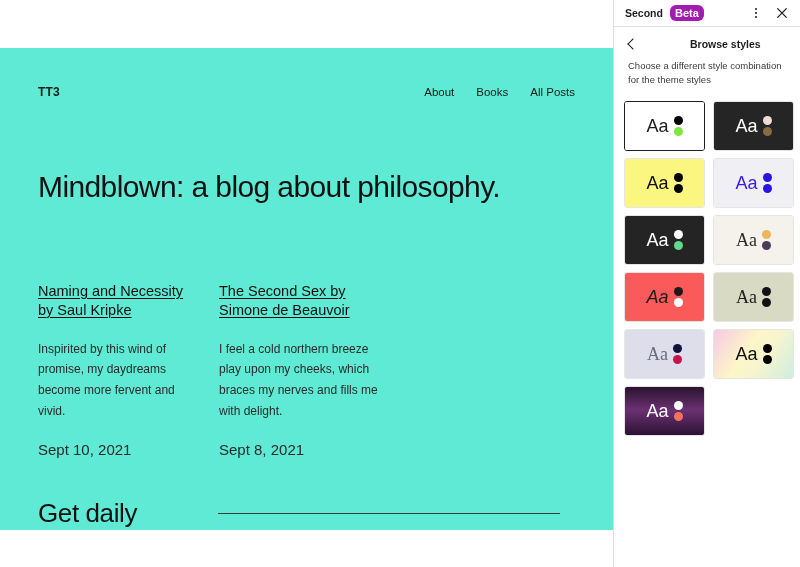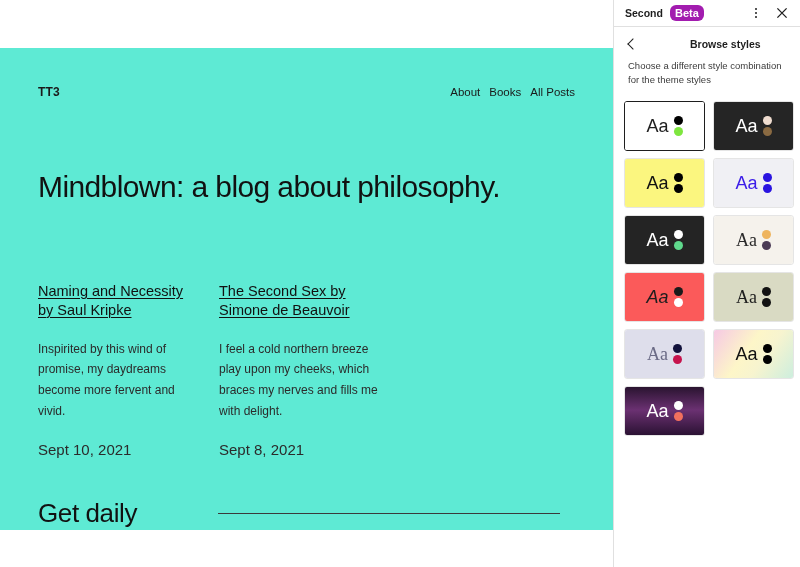--- a/index.html
+++ b/index.html
@@ -39,21 +39,21 @@
     height: 24px;
   }
   .site-logo {
     font-size: 12px;
     font-weight: bold;
     letter-spacing: 0.2px;
     color: #1a1a1a;
   }
   .site-nav {
     display: flex;
-    gap: 9px;
+    gap: 22px;
     align-items: center;
   }
   .site-nav a {
     font-size: 11.5px;
     color: #1a1a1a;
     text-decoration: none;
   }
 
   .hero {
     padding: 66px 38px 0 38px;

